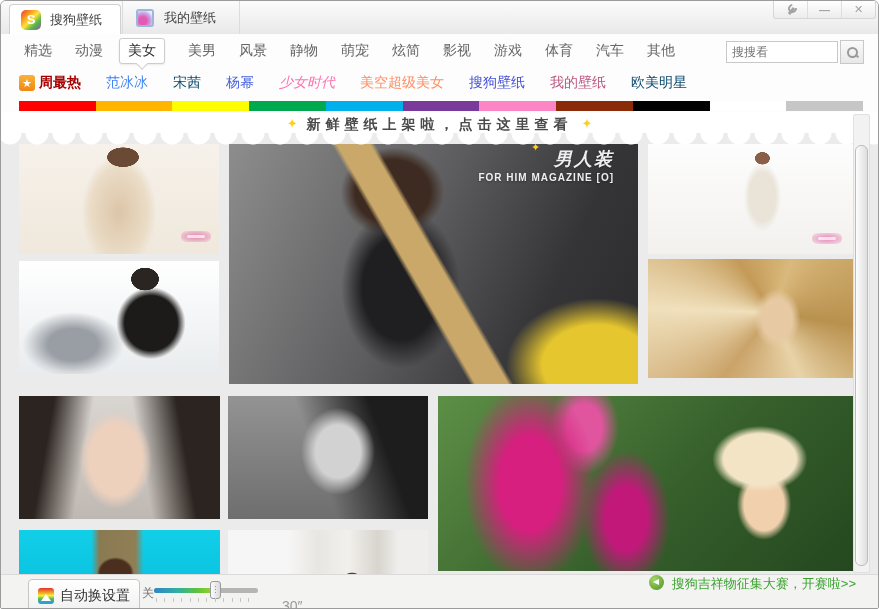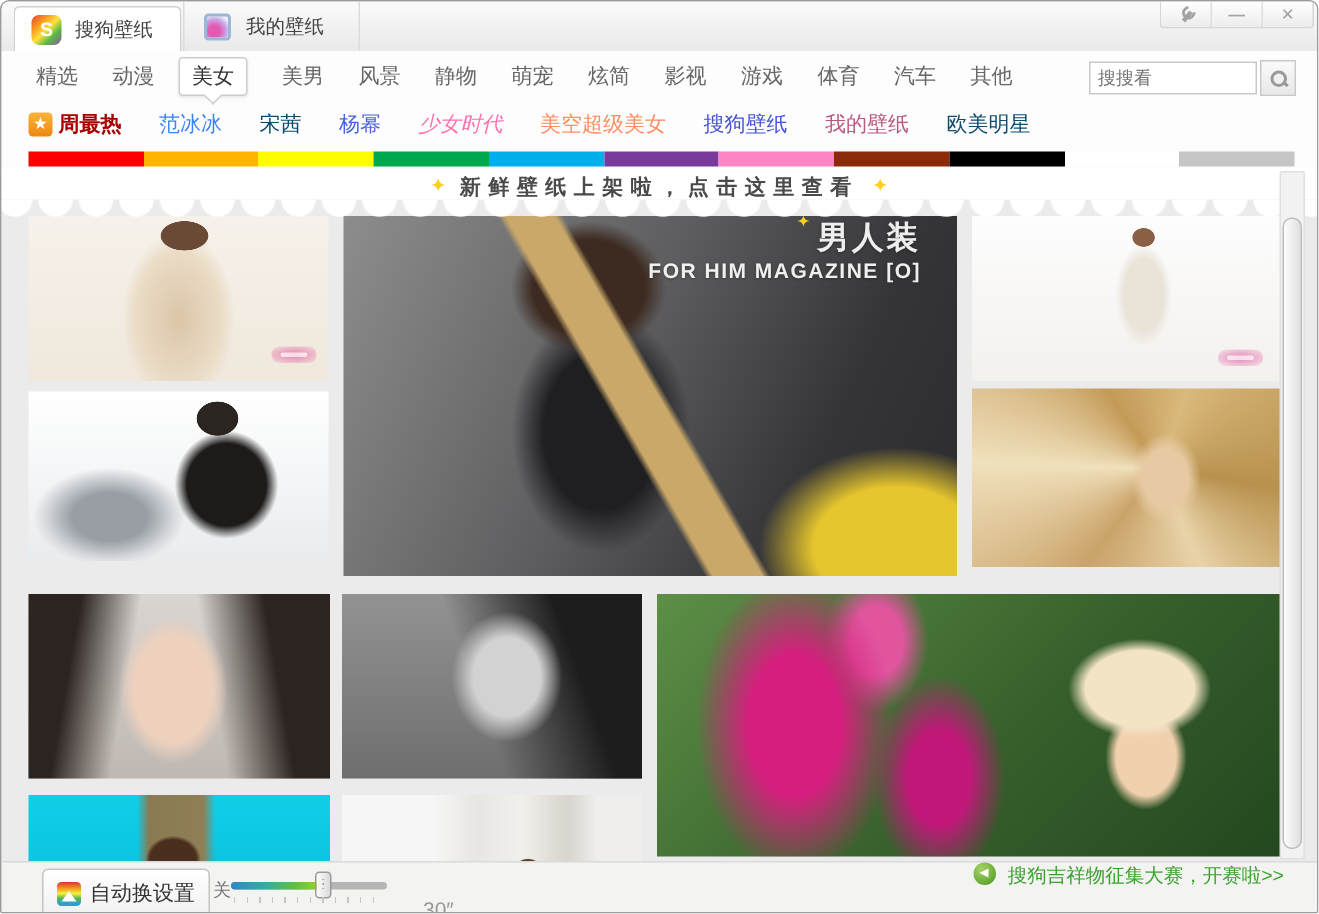--- a/index.html
+++ b/index.html
@@ -108,22 +108,22 @@
   .img-cyan{left:18px;top:418px;width:201px;height:113px;background:
     radial-gradient(ellipse 28px 24px at 48% 38%,#4a2f1e 55%,rgba(0,0,0,0) 66%),
     linear-gradient(90deg,rgba(0,0,0,0) 36%,#8a7a52 40%,#907f55 58%,rgba(0,0,0,0) 62%),
     linear-gradient(180deg,#12cfe8,#00b4d8);}
   .img-room{left:227px;top:418px;width:200px;height:113px;background:
     radial-gradient(ellipse 15px 13px at 62% 45%,#5a3c28 60%,rgba(0,0,0,0) 66%),
     linear-gradient(90deg,#f6f6f6 30%,#e8e6e2 45%,#f2f0ec 60%,#d8d4ce 75%,#efeeec 85%),#f5f5f5;}
 
   .mag-overlay{position:absolute;top:2px;right:24px;text-align:right;color:rgba(255,255,255,.92);
     text-shadow:0 1px 2px rgba(0,0,0,.35);pointer-events:none;}
-  .mag-title{font-size:21px;font-weight:bold;letter-spacing:2px;line-height:26px;}
-  .mag-sub{font-size:14px;font-weight:bold;letter-spacing:1px;}
+  .mag-title{font-size:18px;font-weight:bold;letter-spacing:2px;line-height:26px;font-style:italic;}
+  .mag-sub{font-size:10px;font-weight:bold;letter-spacing:1px;}
   .wm{position:absolute;width:30px;height:11px;border-radius:5px;
     background:radial-gradient(ellipse at 50% 50%,rgba(222,76,150,.65),rgba(222,76,150,.25) 70%,rgba(0,0,0,0));}
   .wm::after{content:"";position:absolute;left:6px;top:4px;width:18px;height:3px;border-radius:2px;background:rgba(255,255,255,.7);}
   .wm1{right:8px;bottom:12px;} .wm2{right:14px;bottom:10px;}
 
   .scroll-track{position:absolute;right:8px;top:2px;bottom:2px;width:15px;background:#f2f2f2;
     border:1px solid #e0e0e0;border-radius:2px;z-index:7;}
   .scroll-thumb{position:absolute;left:1px;top:30px;width:11px;height:419px;border:1px solid #bcbcbc;
     border-radius:6px;background:linear-gradient(90deg,#fdfdfd,#dedede);cursor:pointer;}
 

